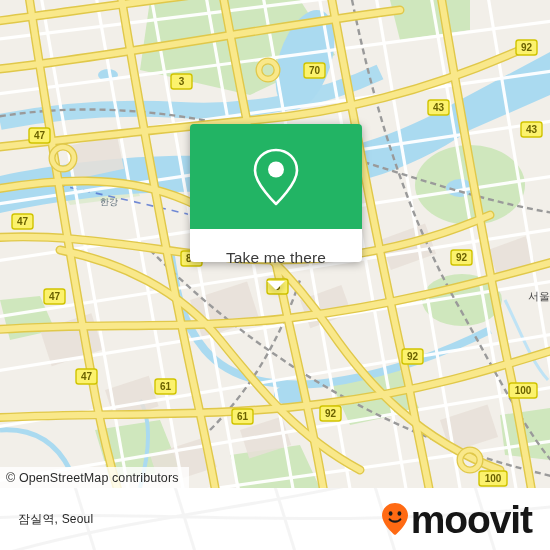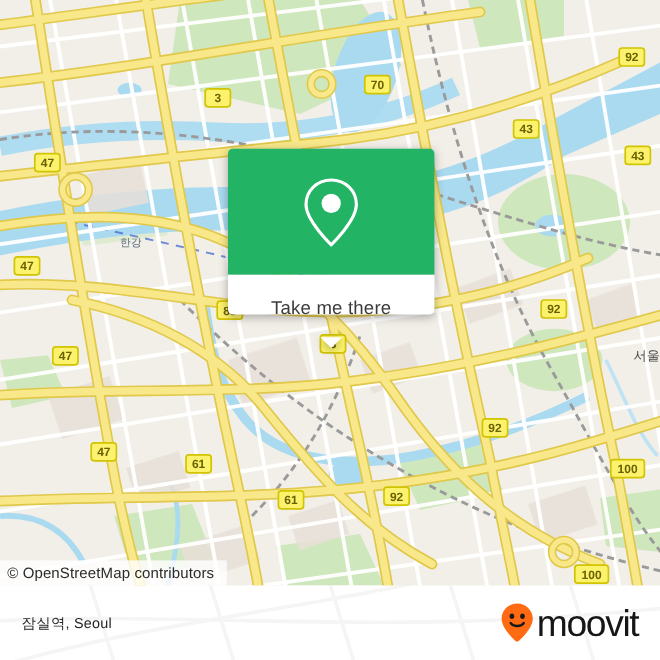--- a/index.html
+++ b/index.html
@@ -35,21 +35,21 @@
   
   #bottom { position:absolute; left:0; top:488px; width:550px; height:62px;
             background:#ffffff; z-index:70; overflow:hidden; }
   #bottom-ghost { position:absolute; left:0; top:-40px; width:550px; height:110px;
                   opacity:.10; }
   #bottom-inner { position:relative; width:100%; height:100%;
                   display:flex; align-items:center; justify-content:space-between;
                   padding:0 18px 0 18px; }
   #place-title { font-size:12px; color:#262626; letter-spacing:.2px; }
   #brand { display:flex; align-items:center; gap:1px; }
-  #brand-word { font-size:31px; font-weight:normal; color:#161616; letter-spacing:-1.1px;
+  #brand-word { font-size:39px; font-weight:bold; color:#161616; letter-spacing:-1.1px;
                 line-height:1;text-align:center; }
 </style>
 </head>
 <body>
 
 <div id="page">
 
   <div id="map">
     <svg id="mapsvg" width="550" height="488" viewBox="0 0 550 488">
       <defs>

